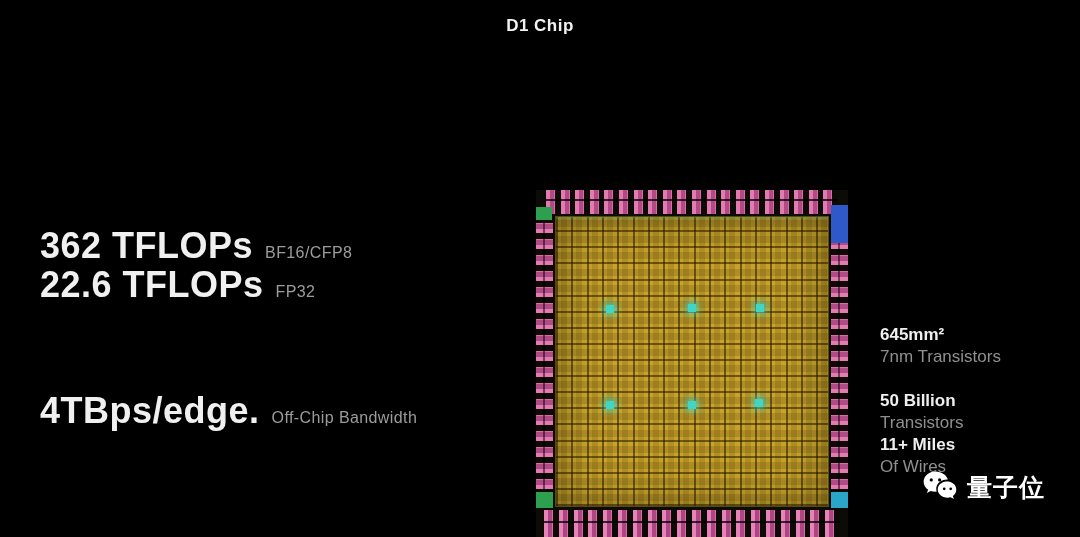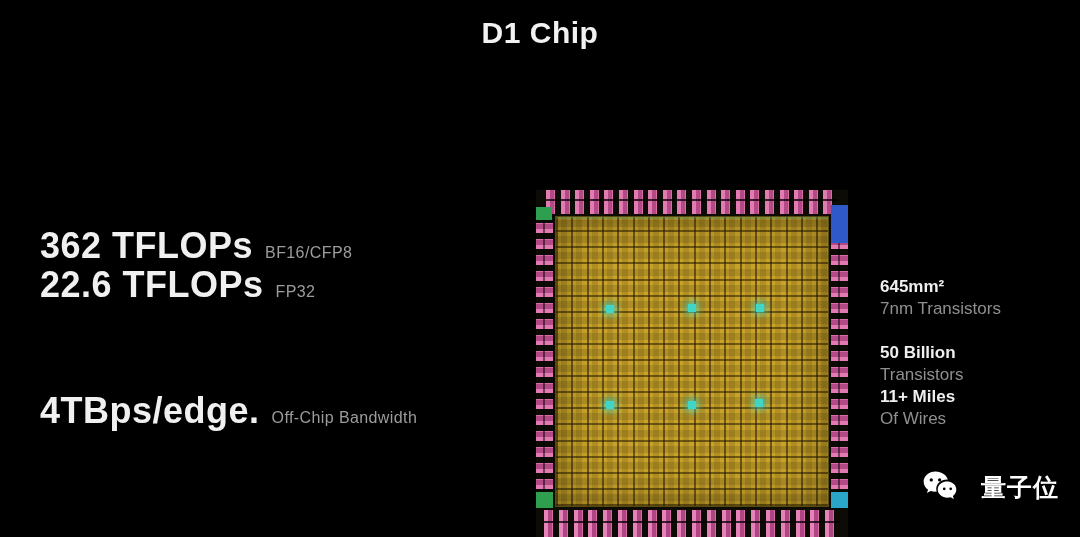--- a/index.html
+++ b/index.html
@@ -3,29 +3,29 @@
 <meta charset="utf-8">
 <style>
   html,body{margin:0;padding:0;background:#000;}
   .slide{
     position:relative;width:1080px;height:537px;background:#000;overflow:hidden;
     font-family:"Liberation Sans", sans-serif;color:#ededed;
   }
   
   .title{
     position:absolute;top:16px;left:0;width:100%;text-align:center;
-    font-size:30px;font-weight:bold;letter-spacing:.5px;color:#f2f2f2;margin:0;
+    font-size:17px;font-weight:bold;letter-spacing:.5px;color:#f2f2f2;margin:0;
   }
   
   .stat-line{position:absolute;left:40px;line-height:1;white-space:nowrap;}
   .stat-line .big{font-size:36px;font-weight:bold;color:#f0f0f0;letter-spacing:.5px;}
   .stat-line .sub{font-size:16px;color:#9c9c9c;margin-left:12px;letter-spacing:.4px;margin-top:28px;}
   .l1{top:228px}.l2{top:267px}.l3{top:352px}.l4{top:393px}.l5{top:468px}
   
-  .rstat{position:absolute;left:880px;line-height:22px;white-space:nowrap;}
+  .rstat{position:absolute;left:880px;line-height:22px;white-space:nowrap;margin-top:48px;}
   .rstat .rv{font-size:17px;font-weight:bold;color:#efefef;display:block;}
   .rstat .rl{font-size:17px;color:#8f8f8f;display:block;}
   .r1{top:276px}.r2{top:342px}.r3{top:386px}
   
   .chip{
     position:absolute;left:536px;top:190px;width:312px;height:347px;
     background:#0d0b06;overflow:hidden;
   }
   .pads-top,.pads-bottom{
     position:absolute;left:10px;right:10px;height:24px;
@@ -64,21 +64,21 @@
   .c-bl{left:0;bottom:29px;width:17px;height:16px;background:#2e9e4f;}
   .c-br{right:0;bottom:29px;width:17px;height:16px;background:#2aa7c8;}
   .dot{
     position:absolute;width:8px;height:8px;background:#3fd6c8;
     box-shadow:0 0 7px 2px rgba(63,214,200,.8);transform:translate(-50%,-50%);
   }
   .d1{left:20%;top:32%}.d2{left:50%;top:31.5%}.d3{left:75%;top:31.5%}
   .d4{left:20%;top:65%}.d5{left:50%;top:65%}.d6{left:74.5%;top:64.5%}
   
   .watermark{
-    position:absolute;left:922px;top:470px;display:flex;align-items:center;gap:23px;
+    position:absolute;left:922px;top:470px;display:flex;align-items:center;gap:9px;
   }
   .watermark .wm-text{font-size:25px;font-weight:bold;color:#ffffff;letter-spacing:1px;}
 </style>
 </head>
 <body>
 
 <div class="slide">
 
   <h1 class="title">D1 Chip</h1>
 

